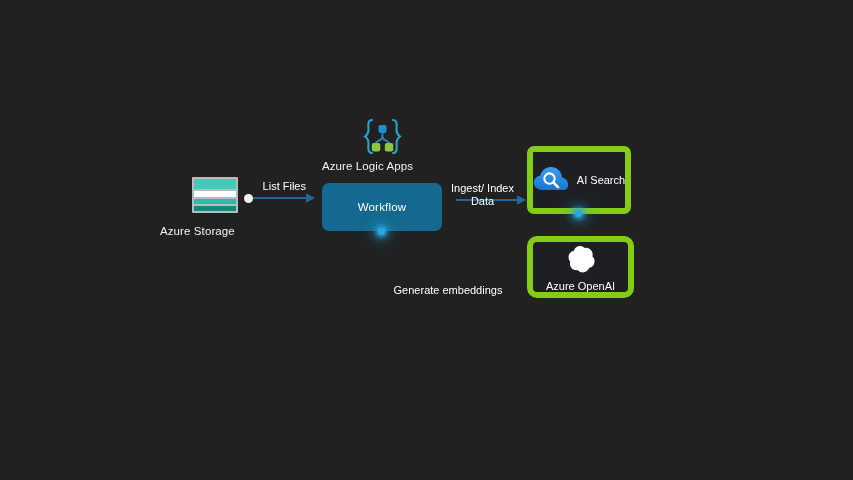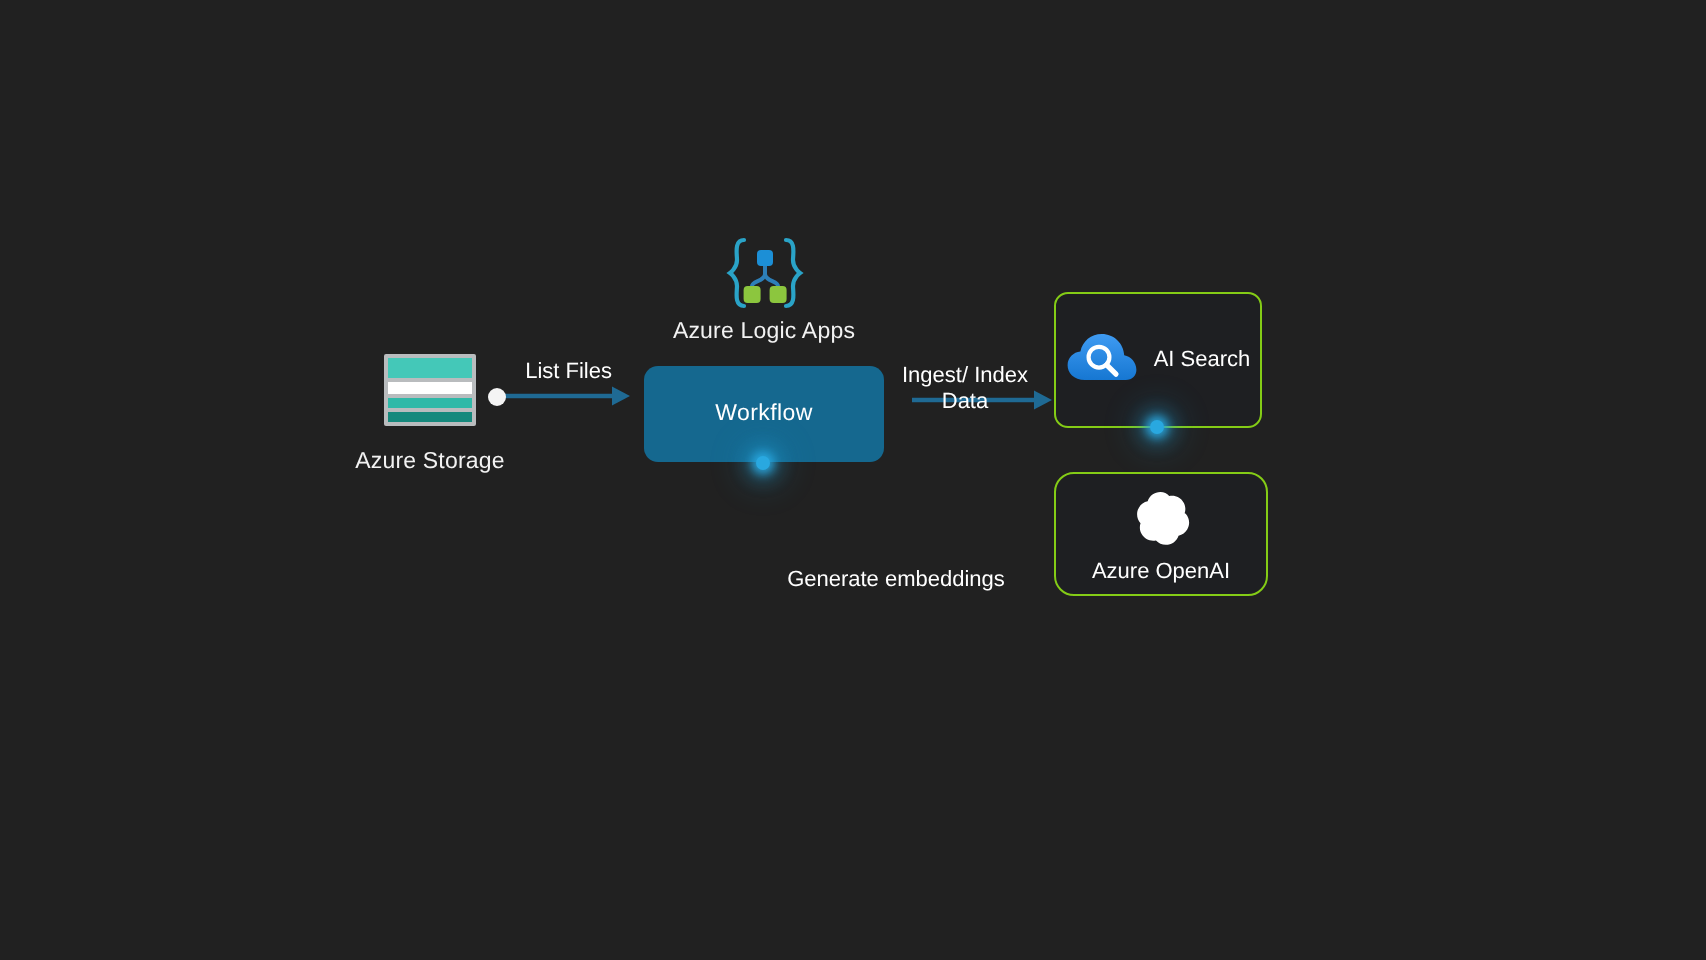--- a/index.html
+++ b/index.html
@@ -21,21 +21,20 @@
     background: #212121;
   }
   .abs { position: absolute; }
 
   
   .node-label {
     font-size: 11.5px;
     color: #f2f2f2;
     letter-spacing: .1px;
     white-space: nowrap;
-    text-align: center;
     line-height: 13px;
   }
   .edge-label {
     font-size: 11px;
     color: #ffffff;
     text-align: center;
     line-height: 12.5px;
     white-space: pre-line;
   }
 
@@ -68,21 +67,21 @@
   }
   .workflow-box .wf-text {
     font-size: 11.5px;
     color: #ffffff;
     letter-spacing: .2px;
   }
 
   
   .svc-card {
     background: #1e1f22;
-    border: 1px solid #84cc16;
+    border: 6px solid #84cc16;
     border-radius: 7px;
     box-sizing: border-box;
   }
   .svc-card-row {
     display: flex;
     align-items: center;
     justify-content: center;
     gap: 8px;
     height: 100%;
   }

